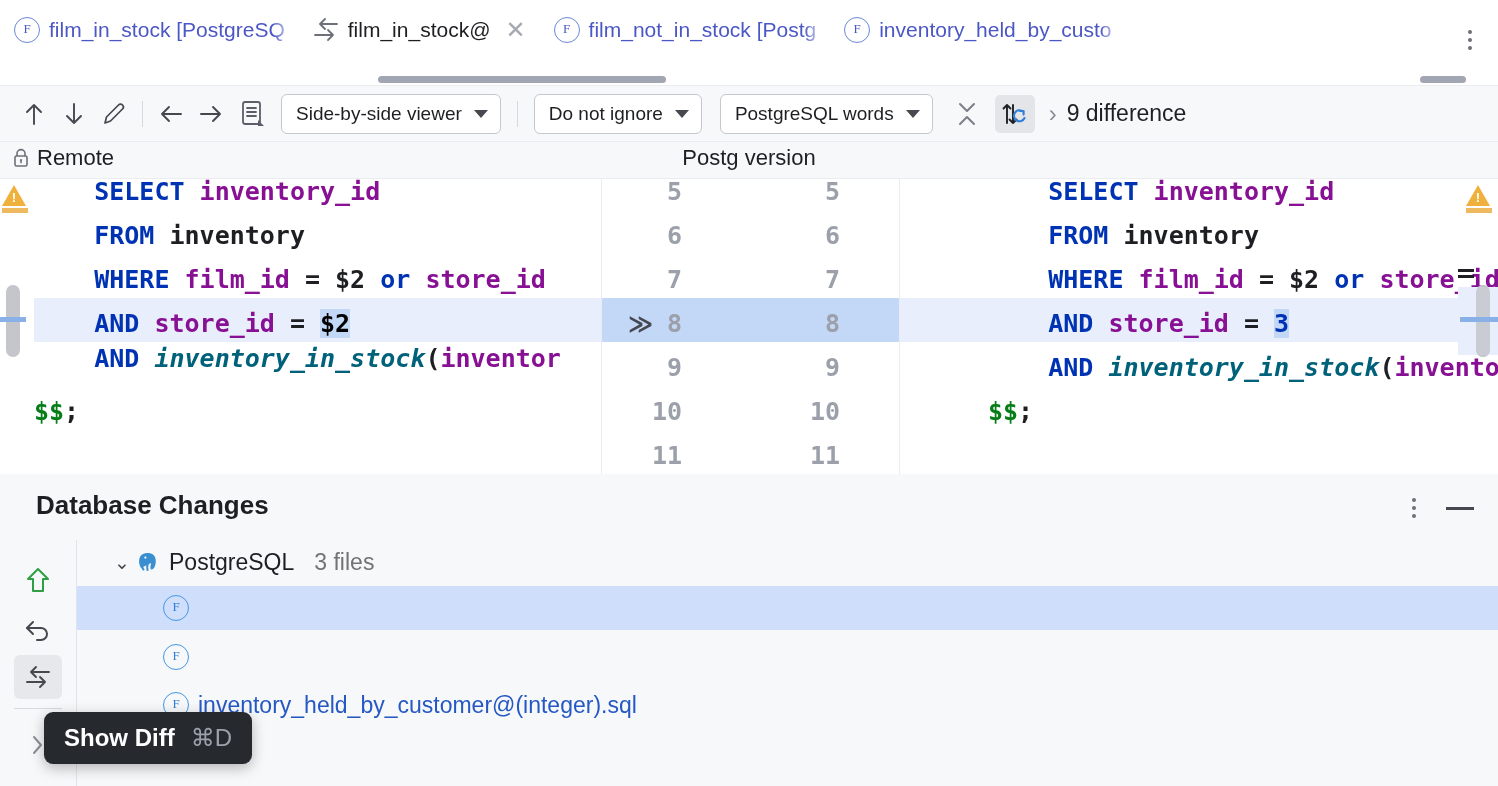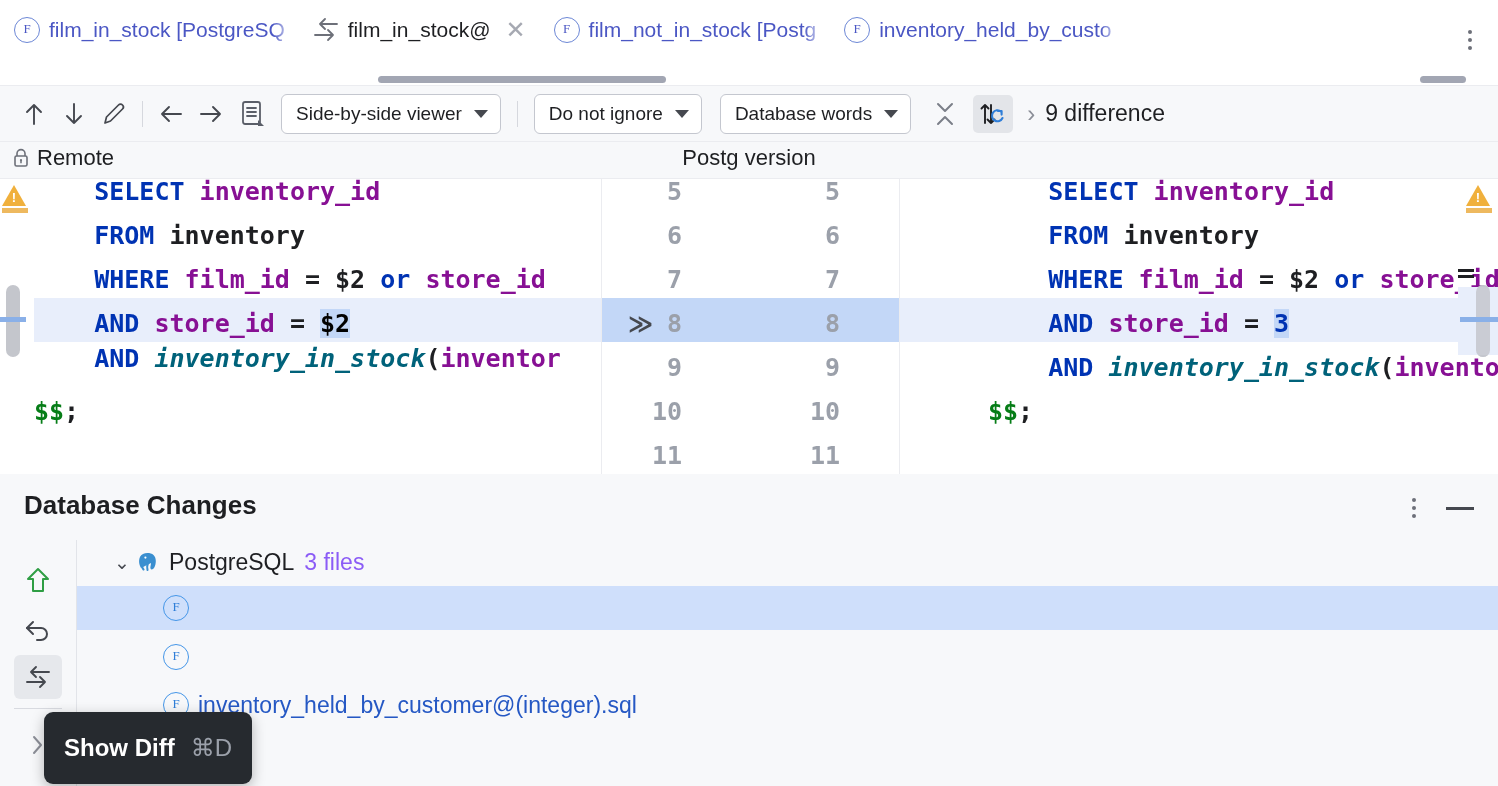--- a/index.html
+++ b/index.html
@@ -145,21 +145,21 @@
   }
   .warnbar{width:26px;height:5px;background:#eeb95f;margin-top:2px;}
 
   .vscroll{position:absolute;width:14px;border-radius:7px;background:#c4c6cc;}
   .vscroll-marker{position:absolute;height:5px;background:#8ab0e8;}
 
   .eqmark{position:absolute;width:16px;}
   .eqmark i{display:block;height:3px;background:#1e1f22;margin-bottom:3px;}
 
   
-  .dbpanel{position:relative;height:313px;background:#f7f8fa;}
+  .dbpanel{position:relative;height:313px;background:#f7f8fa;padding-left:12px;}
   .dbhdr{height:66px;position:relative;}
   .dbtitle{
     position:absolute;left:24px;top:16px;font-size:26px;font-weight:bold;color:#1e1f22;
   }
   .dbhdr-right{position:absolute;right:24px;top:24px;display:flex;align-items:center;gap:30px;}
   .minus{width:28px;height:3px;background:#45484f;display:block;}
 
   .dbbody{position:absolute;left:0;right:0;top:66px;bottom:0;display:flex;}
   .dbside{
     width:76px;border-right:1px solid #e2e4e9;position:relative;flex:0 0 auto;
@@ -177,31 +177,31 @@
     font-size:23px;white-space:nowrap;
   }
   .treerow.sel{background:#cfdffb;}
   .twisty{
     width:26px;margin-left:32px;color:#45484f;font-size:19px;text-align:center;flex:0 0 auto;
   }
   .pgicon{
     width:26px;height:26px;margin-right:8px;flex:0 0 auto;
   }
   .folder-label{color:#1e1f22;}
-  .folder-count{color:#8b5cf6;margin-left:10px;}
+  .folder-count{color:#737373;margin-left:20px;}
   .file-ficon{
     width:24px;height:24px;border-radius:50%;border:1.6px solid #4596e8;
     color:#2f7ed8;font-size:13px;line-height:21px;text-align:center;flex:0 0 auto;
     font-family:"Liberation Serif",serif;margin-left:86px;margin-right:9px;
   }
   .file-label{color:#2558c4;}
 
   .tooltip{
     position:absolute;left:44px;top:712px;height:52px;background:#262a2f;
-    border-radius:9px;display:flex;align-items:center;gap:16px;padding:10px 20px;
+    border-radius:9px;display:flex;align-items:center;gap:16px;padding:0 20px;
     z-index:50;box-shadow:0 4px 14px rgba(0,0,0,0.28);
   }
   .tooltip .tt-label{color:#ffffff;font-size:24px;font-weight:bold;}
   .tooltip .tt-key{color:#9ba0aa;font-size:24px;}
 </style>
 </head>
 <body>
 
 <div class="app">
 
@@ -292,21 +292,21 @@
     </div>
 
     <div class="tsep" style="margin:0 16px;"></div>
 
     <div class="combo">
       <span>Do not ignore</span>
       <span class="caret"></span>
     </div>
 
     <div class="combo" style="margin-left:18px;">
-      <span>Database words</span>
+      <span>PostgreSQL words</span>
       <span class="caret"></span>
     </div>
 
     <div class="tbtn" style="margin-left:14px;">
       <svg width="26" height="28" viewBox="0 0 26 28">
         <path d="M6 4 L13 11 L20 4" stroke="#7b7f88" stroke-width="2" fill="none" stroke-linecap="round" stroke-linejoin="round"></path>
         <path d="M6 24 L13 17 L20 24" stroke="#7b7f88" stroke-width="2" fill="none" stroke-linecap="round" stroke-linejoin="round"></path>
       </svg>
     </div>
 

